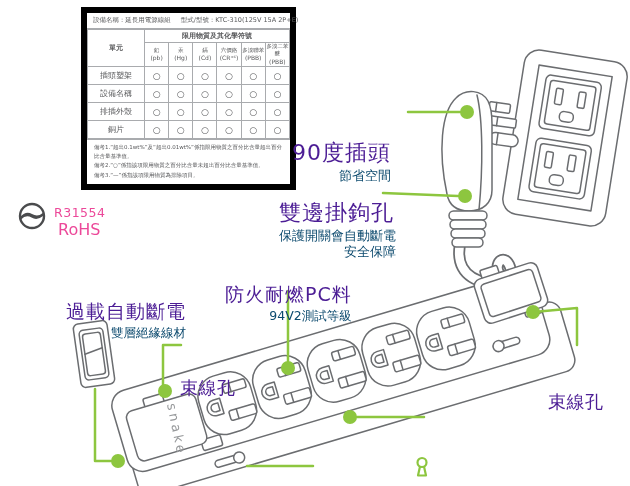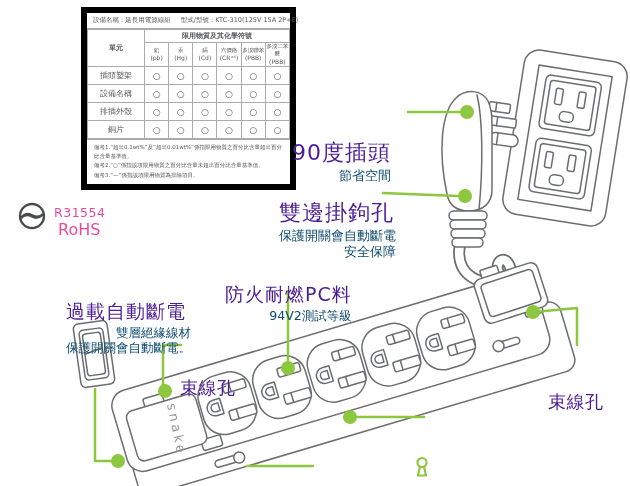--- a/index.html
+++ b/index.html
@@ -288,21 +288,20 @@
   </div>
 
   <div class="co" style="left:225px; top:239px;">
     <span class="co-title t20">防火耐燃PC料</span>
     <span class="co-desc d12">94V2測試等級</span>
   </div>
 
   <div class="co" style="left:66px; top:256px;">
     <span class="co-title t20">過載自動斷電</span>
     <span class="co-desc d12">雙層絕緣線材</span>
-    <span class="co-desc d12">保護開關會自動斷電。</span>
   </div>
 
   <div class="co" style="left:180px; top:333px;">
     <span class="co-title t18">束線孔</span>
   </div>
 
   <div class="co" style="left:548px; top:347px;">
     <span class="co-title t18">束線孔</span>
   </div>
 

